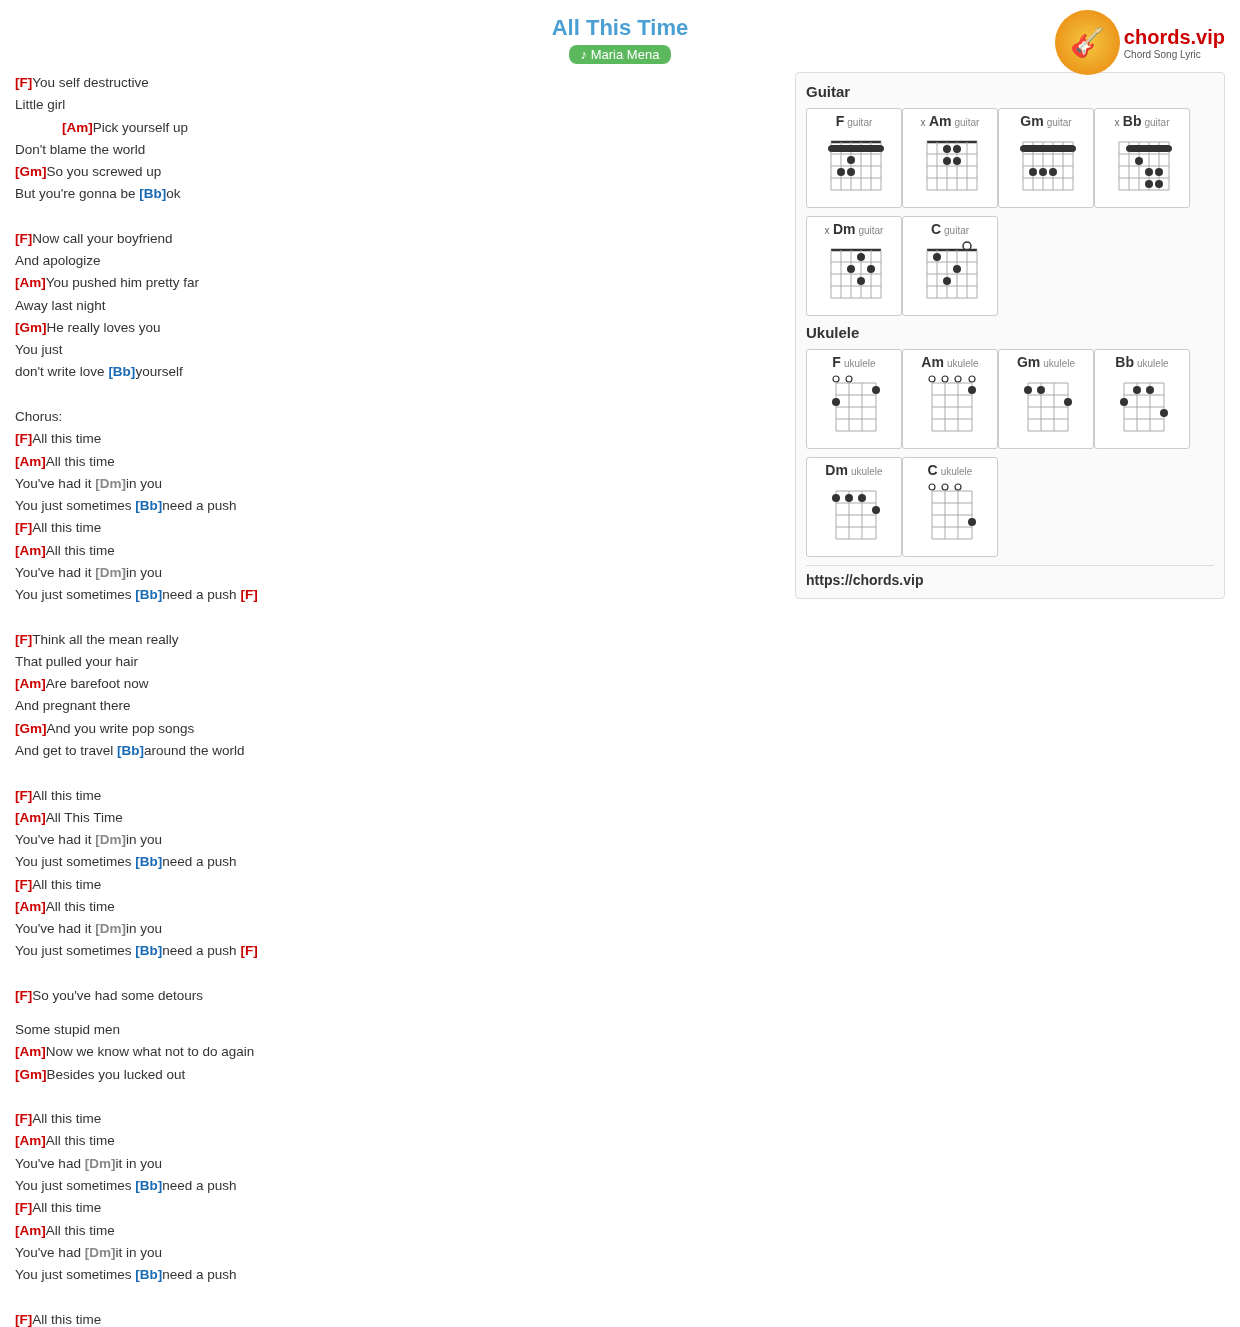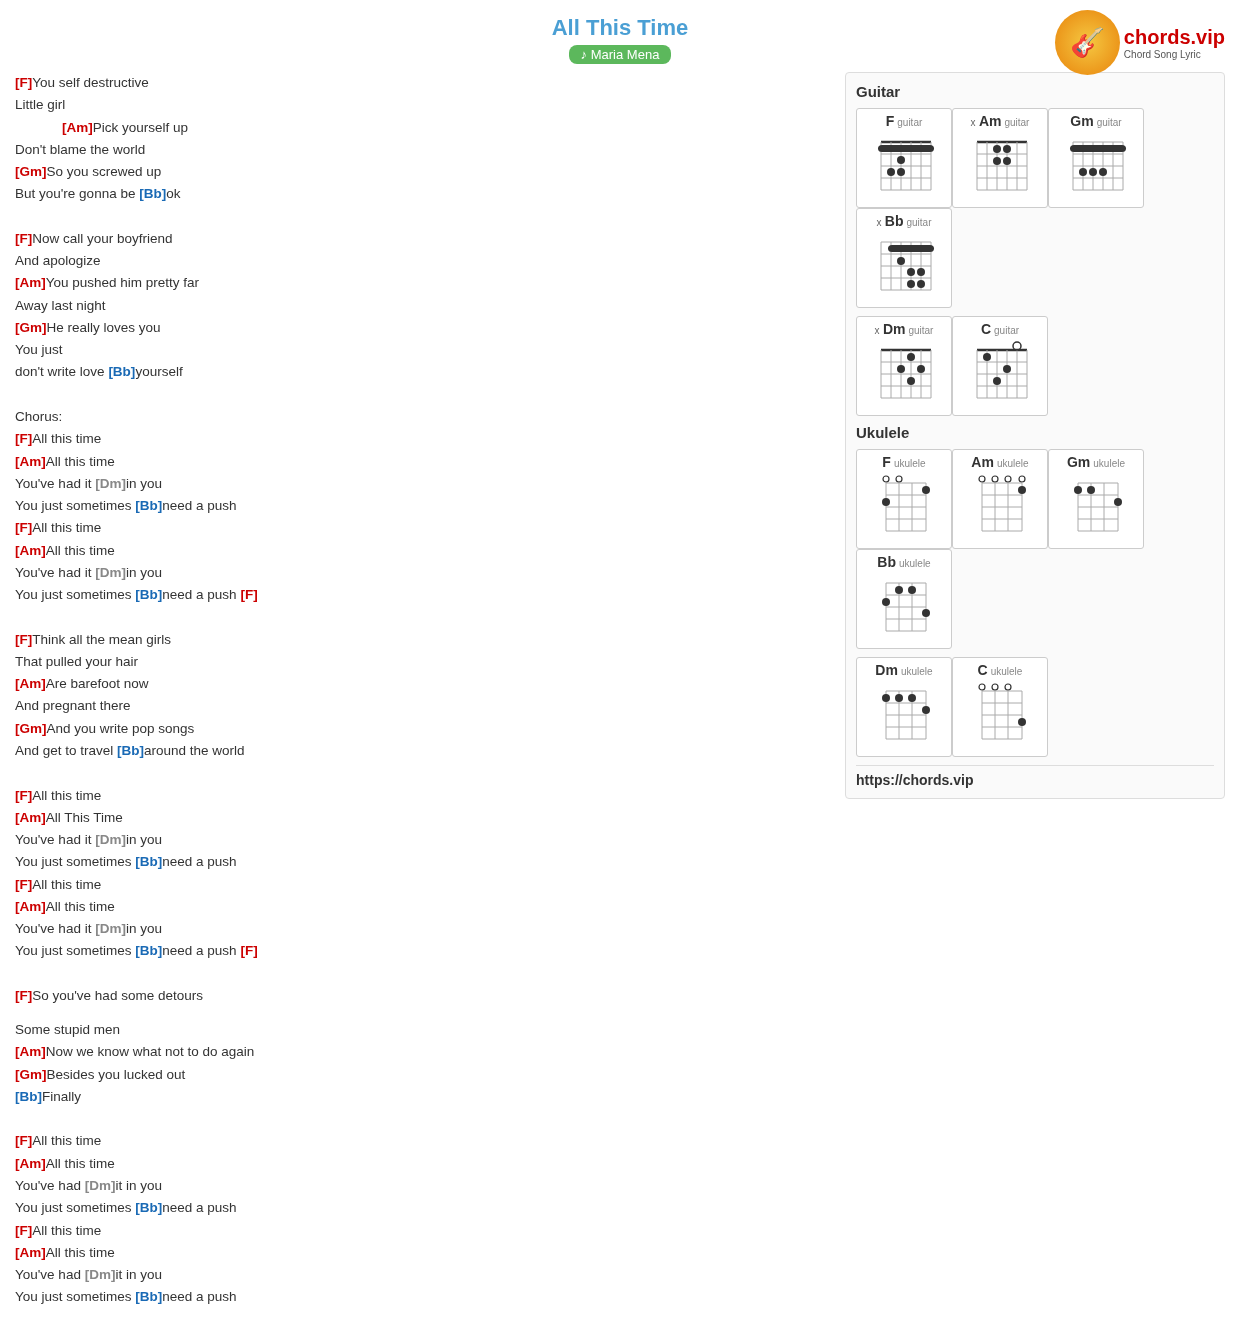--- a/index.html
+++ b/index.html
@@ -18,21 +18,21 @@
     .lyrics-col {
       flex: 1;
       min-width: 0;
       font-size: 13.5px;
       line-height: 1.65;
     }
     .chord-red { color: #cc0000; font-weight: bold; }
     .chord-blue { color: #1a6ab5; font-weight: bold; }
     .chord-dm { color: #888; font-weight: bold; }
     .chords-panel {
-      width: 380px;
+      width: 430px;
       border: 1px solid #ddd;
       border-radius: 4px;
       padding: 10px;
       background: #fafafa;
       flex-shrink: 0;
     }
     .panel-section-title {
       font-weight: bold;
       font-size: 15px;
       margin-bottom: 8px;
@@ -114,41 +114,40 @@
       <div style="min-height: 1.4em;"><span>Chorus:</span></div>
       <div style="min-height: 1.4em;"><span class="chord-red">[F]</span><span>All this time</span></div>
       <div style="min-height: 1.4em;"><span class="chord-red">[Am]</span><span>All this time</span></div>
       <div style="min-height: 1.4em;"><span>You've had it </span><span class="chord-dm">[Dm]</span><span>in you</span></div>
       <div style="min-height: 1.4em;"><span>You just sometimes </span><span class="chord-blue">[Bb]</span><span>need a push</span></div>
       <div style="min-height: 1.4em;"><span class="chord-red">[F]</span><span>All this time</span></div>
       <div style="min-height: 1.4em;"><span class="chord-red">[Am]</span><span>All this time</span></div>
       <div style="min-height: 1.4em;"><span>You've had it </span><span class="chord-dm">[Dm]</span><span>in you</span></div>
       <div style="min-height: 1.4em;"><span>You just sometimes </span><span class="chord-blue">[Bb]</span><span>need a push </span><span class="chord-red">[F]</span></div>
       <div style="min-height: 1.4em;">&nbsp;</div>
-      <div style="min-height: 1.4em;"><span class="chord-red">[F]</span><span>Think all the mean girls</span></div>
+      <div style="min-height: 1.4em;"><span class="chord-red">[F]</span><span>Think all the mean really</span></div>
       <div style="min-height: 1.4em;"><span>That pulled your hair</span></div>
       <div style="min-height: 1.4em;"><span class="chord-red">[Am]</span><span>Are barefoot now</span></div>
       <div style="min-height: 1.4em;"><span>And pregnant there</span></div>
       <div style="min-height: 1.4em;"><span class="chord-red">[Gm]</span><span>And you write pop songs</span></div>
       <div style="min-height: 1.4em;"><span>And get to travel </span><span class="chord-blue">[Bb]</span><span>around the world</span></div>
       <div style="min-height: 1.4em;">&nbsp;</div>
       <div style="min-height: 1.4em;"><span class="chord-red">[F]</span><span>All this time</span></div>
       <div style="min-height: 1.4em;"><span class="chord-red">[Am]</span><span>All This Time</span></div>
       <div style="min-height: 1.4em;"><span>You've had it </span><span class="chord-dm">[Dm]</span><span>in you</span></div>
       <div style="min-height: 1.4em;"><span>You just sometimes </span><span class="chord-blue">[Bb]</span><span>need a push</span></div>
       <div style="min-height: 1.4em;"><span class="chord-red">[F]</span><span>All this time</span></div>
       <div style="min-height: 1.4em;"><span class="chord-red">[Am]</span><span>All this time</span></div>
       <div style="min-height: 1.4em;"><span>You've had it </span><span class="chord-dm">[Dm]</span><span>in you</span></div>
       <div style="min-height: 1.4em;"><span>You just sometimes </span><span class="chord-blue">[Bb]</span><span>need a push </span><span class="chord-red">[F]</span></div>
       <div style="min-height: 1.4em;">&nbsp;</div>
       <div style="min-height: 1.4em;"><span class="chord-red">[F]</span><span>So you've had some detours</span></div>
       <div style="min-height: 1.4em; margin-top: 12px;"><span>Some stupid men</span></div>
       <div style="min-height: 1.4em;"><span class="chord-red">[Am]</span><span>Now we know what not to do again</span></div>
       <div style="min-height: 1.4em;"><span class="chord-red">[Gm]</span><span>Besides you lucked out</span></div>
-      <div style="min-height: 1.4em;"><span class="chord-blue">[Bb]</span><span>Finally</span></div>
       <div style="min-height: 1.4em;">&nbsp;</div>
       <div style="min-height: 1.4em;"><span class="chord-red">[F]</span><span>All this time</span></div>
       <div style="min-height: 1.4em;"><span class="chord-red">[Am]</span><span>All this time</span></div>
       <div style="min-height: 1.4em;"><span>You've had </span><span class="chord-dm">[Dm]</span><span>it in you</span></div>
       <div style="min-height: 1.4em;"><span>You just sometimes </span><span class="chord-blue">[Bb]</span><span>need a push</span></div>
       <div style="min-height: 1.4em;"><span class="chord-red">[F]</span><span>All this time</span></div>
       <div style="min-height: 1.4em;"><span class="chord-red">[Am]</span><span>All this time</span></div>
       <div style="min-height: 1.4em;"><span>You've had </span><span class="chord-dm">[Dm]</span><span>it in you</span></div>
       <div style="min-height: 1.4em;"><span>You just sometimes </span><span class="chord-blue">[Bb]</span><span>need a push</span></div>
       <div style="min-height: 1.4em;">&nbsp;</div>

